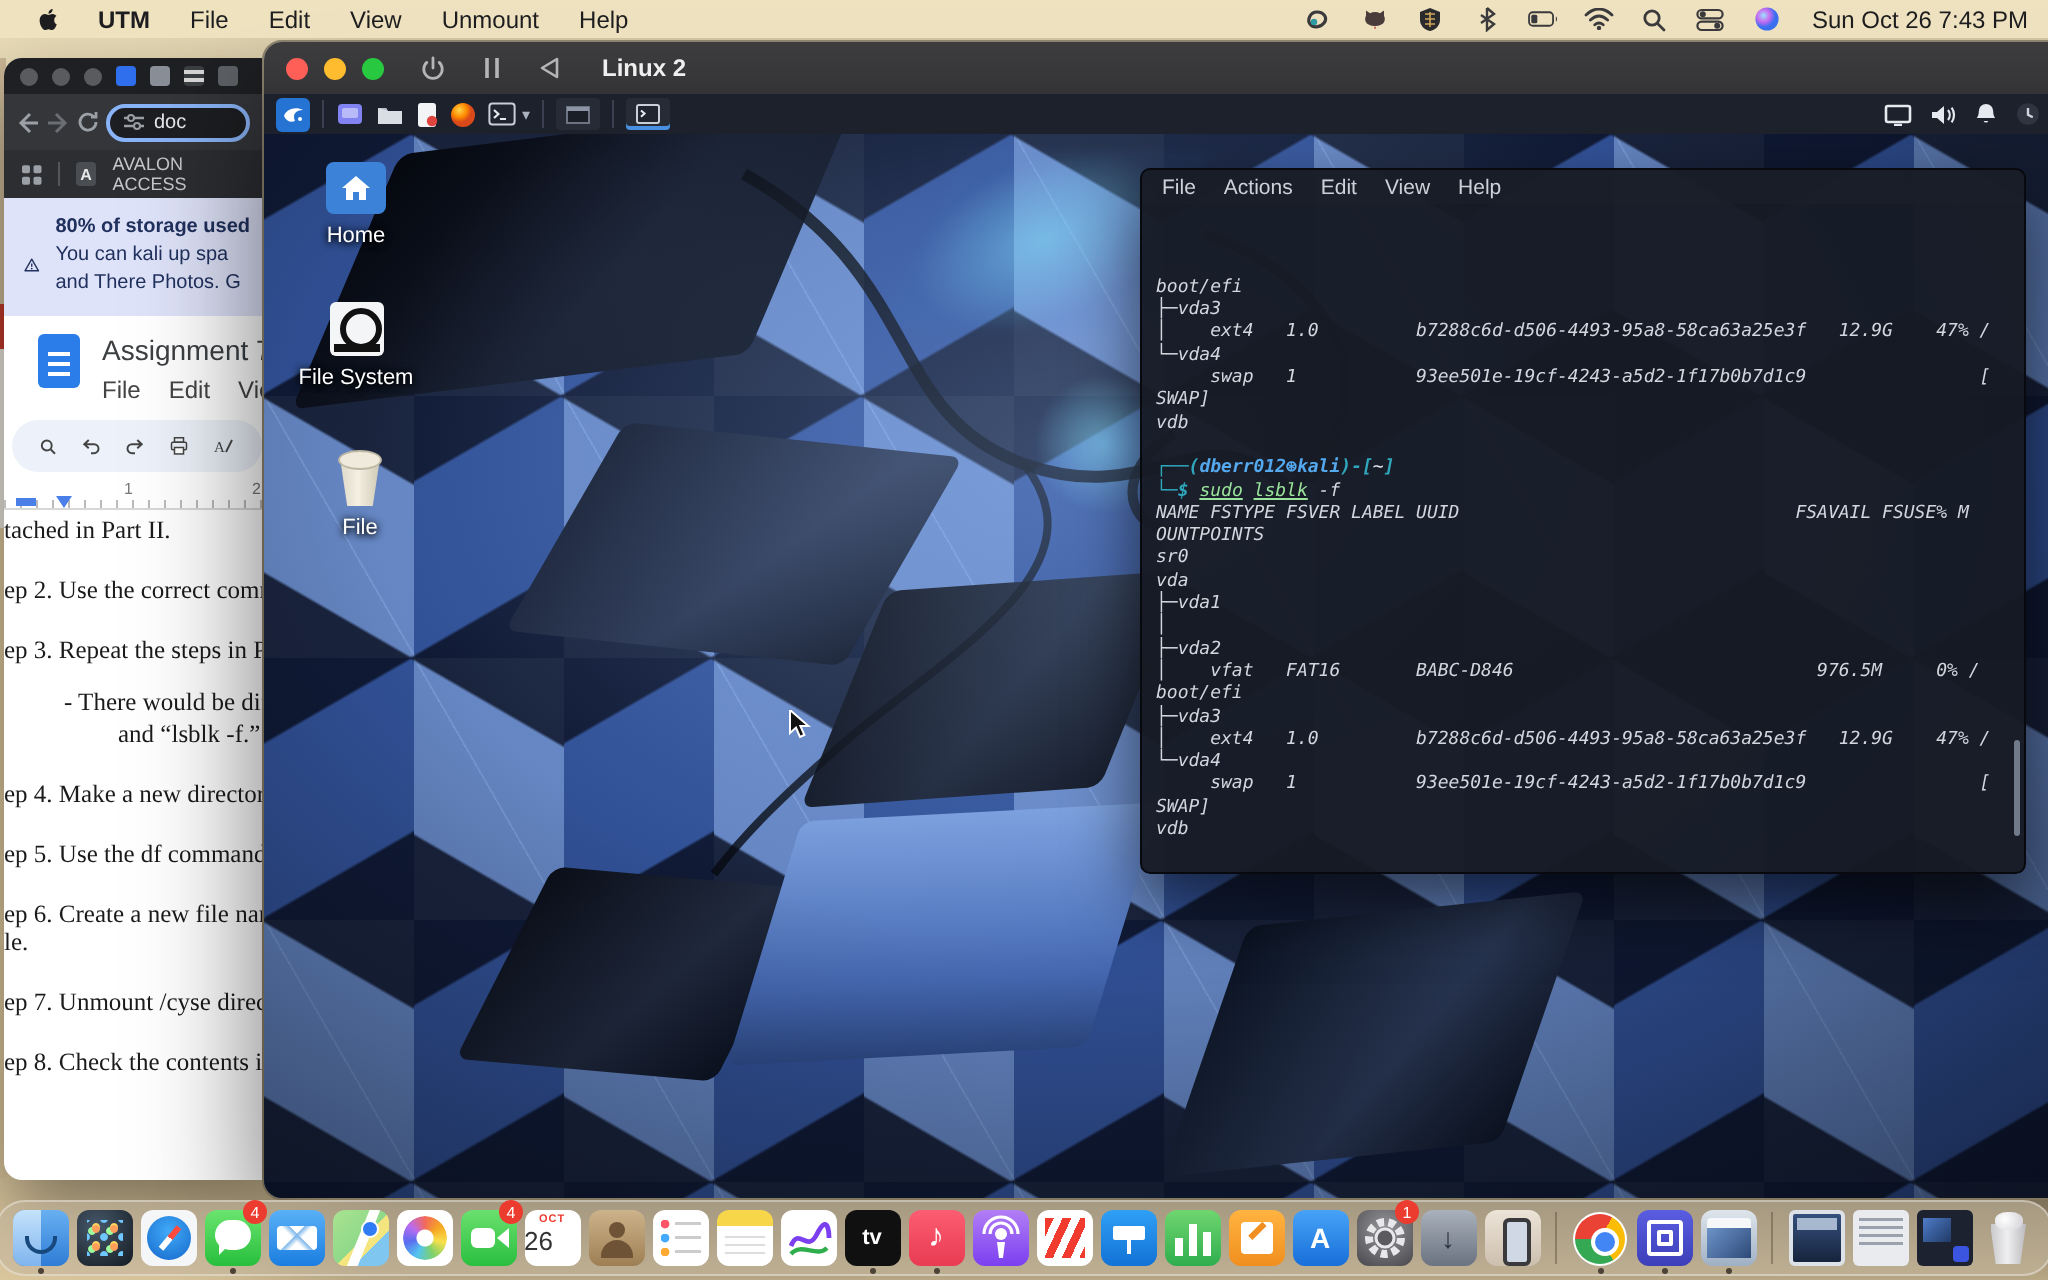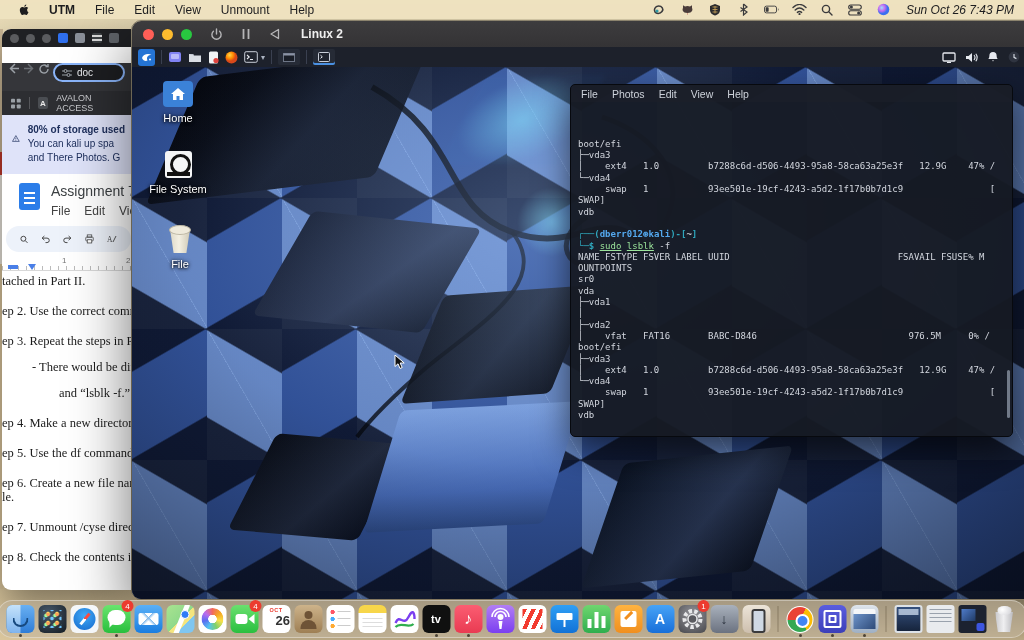--- a/index.html
+++ b/index.html
@@ -10,40 +10,40 @@
   
   #menubar{position:absolute;top:0;left:0;right:0;height:19px;z-index:40;
     background:rgba(238,226,192,.96);display:flex;align-items:center;
     font-size:12px;color:#1d1d1f;}
   #menubar .left{display:flex;align-items:center;padding-left:18px;gap:0;}
   #menubar .apple{width:13px;height:13px;margin-right:18px;}
   #menubar .appname{font-weight:bold;margin-right:20px;}
   #menubar .mi{margin-right:20px;}
   #menubar .right{margin-left:auto;display:flex;align-items:center;gap:13px;padding-right:10px;}
   #menubar .sico{width:15px;height:14px;display:flex;align-items:center;justify-content:center;}
-  #menubar .clock{font-size:12px;margin-left:2px;white-space:nowrap;font-style:italic;}
+  #menubar .clock{font-size:12px;margin-left:2px;white-space:nowrap;}
   
   #left-sliver{position:absolute;left:0;top:29px;width:3px;height:560px;z-index:0;
     background:linear-gradient(180deg,#c9b695 0 22%,#c0392b 22% 26%,#e8e4da 26% 42%,#d9c49b 42%);}
   
   #browser{position:absolute;left:2px;top:29px;width:129px;height:561px;z-index:1;
     border-radius:9px 0 0 9px;box-shadow:0 18px 40px rgba(0,0,0,.45);overflow:hidden;background:#fff;}
   #tabstrip{height:18px;background:#1f2023;display:flex;align-items:center;padding-left:8px;gap:7px;}
   .tl{width:9px;height:9px;border-radius:50%;background:#5a5b5e;}
   .fav{width:10px;height:10px;border-radius:2px;}
-  #navbar{height:28px;background:#35363a;display:flex;align-items:flex-start;padding:0 6px;gap:3px;margin-top:16px;}
+  #navbar{height:28px;background:#35363a;display:flex;align-items:center;padding:0 6px;gap:3px;}
   #navbar svg{flex:0 0 auto;}
   #addrbar{flex:1;height:19px;border-radius:10px;background:#1d1e21;border:2px solid #8ab4f8;
     display:flex;align-items:center;gap:5px;padding:0 7px;color:#e8eaed;font-size:10px;min-width:58px;}
   #bookmarks{height:24px;background:#2d2e32;display:flex;align-items:center;padding:0 9px;gap:8px;
     color:#c7c8cc;font-size:9px;}
   .bsep{width:1px;height:12px;background:#55565a;}
   .bfav{width:12px;height:12px;background:#4a4d52;border-radius:2px;color:#e8e8e8;font-size:8px;
     display:flex;align-items:center;justify-content:center;font-weight:bold;}
-  #banner{background:#dfe3f9;padding:8px 6px 9px 10px;display:flex;gap:8px;color:#20315e;}
+  #banner{background:#dfe3f9;padding:8px 6px 9px 10px;display:flex;gap:8px;color:#20315e;align-items:center;}
   #banner .btxt{font-size:10px;line-height:14px;white-space:nowrap;}
   #banner .bt1{font-weight:bold;}
   #docs-head{background:#fff;padding:9px 0 0 17px;display:flex;gap:11px;}
   #docs-icon{width:21px;height:27px;background:#2b7de9;border-radius:3px;position:relative;flex:0 0 auto;}
   #docs-icon::before{content:"";position:absolute;left:5px;right:5px;top:9px;height:12px;
     background:repeating-linear-gradient(180deg,#fff 0 2px,transparent 2px 5px);}
   #docs-title{font-size:14px;color:#3c4043;white-space:nowrap;}
   #docs-menus{display:flex;gap:14px;font-size:12px;color:#444;margin-top:5px;white-space:nowrap;}
   #docs-toolbar{margin:8px 0 0 4px;height:26px;background:#edf2fa;border-radius:13px;
     display:flex;align-items:center;gap:13px;padding:0 14px;}
@@ -53,21 +53,21 @@
   #ruler .rmark{position:absolute;left:6px;top:9px;width:10px;height:4px;background:#4a7fe8;}
   #ruler .rtri{position:absolute;left:26px;top:8px;width:0;height:0;
     border-left:4px solid transparent;border-right:4px solid transparent;border-top:6px solid #4a7fe8;}
   #doc-text{padding:3px 0 0 0;font-family:"Liberation Serif",serif;font-size:12.5px;
     line-height:14px;color:#1b1b1b;white-space:nowrap;}
   #doc-text .dl{display:block;}
   #doc-text .k-first{margin-top:0;}
   #doc-text .k-step{margin-top:16px;}
   #doc-text .k-cont{margin-top:0;}
   #doc-text .k-b1{margin-top:12px;padding-left:30px;}
-  #doc-text .k-b2{margin-top:12px;padding-left:57px;}
+  #doc-text .k-b2{margin-top:2px;padding-left:57px;}
   
   #vm{position:absolute;left:131px;top:20px;width:961px;height:580px;z-index:2;
     border-radius:10px;box-shadow:0 24px 60px rgba(0,0,0,.55);overflow:hidden;
     border:1px solid rgba(0,0,0,.4);}
   #vm-titlebar{height:26px;background:linear-gradient(180deg,#3d3c3e,#343335);
     display:flex;align-items:center;padding:0 11px;gap:8px;}
   .light{width:11px;height:11px;border-radius:50%;}
   .l-red{background:#ff5f57;}.l-yel{background:#febc2e;}.l-grn{background:#28c840;}
   #vm-titlebar .tbico{margin-left:10px;display:flex;align-items:center;}
   #vm-title{color:#efefef;font-weight:bold;font-size:12px;margin-left:12px;white-space:nowrap;}
@@ -134,21 +134,21 @@
     background:rgba(22,26,35,.96);border:1px solid #07090e;border-radius:5px;
     box-shadow:0 14px 34px rgba(0,0,0,.6);display:flex;flex-direction:column;overflow:hidden;}
   #term-titlebar{height:18px;background:#262b36;display:flex;align-items:center;padding:0 6px;flex:0 0 auto;}
   #term-title{flex:1;text-align:center;color:#d7dbe2;font-size:10px;}
   .wbtn{width:11px;height:11px;border-radius:50%;background:#3a3f4b;margin-left:5px;
     display:flex;align-items:center;justify-content:center;color:#fff;font-size:8px;line-height:1;}
   .wbtn.close{background:#3d7ef5;}
   #term-menubar{height:17px;display:flex;align-items:center;gap:14px;padding:0 10px;
     color:#cdd2da;font-size:10.5px;flex:0 0 auto;background:rgba(28,32,42,.6);}
   #term-body{position:relative;flex:1;padding:3px 6px 0 7px;font-family:"DejaVu Sans Mono",monospace;
-    font-size:9px;line-height:11.3px;white-space:pre;overflow:hidden;}
+    font-size:9px;line-height:11.3px;white-space:pre;overflow:hidden;font-style:italic;}
   .tl-row{display:block;min-height:11.3px;}
   .ts-fg{color:#d2d6de;}
   .ts-frame{color:#2fa7bd;font-weight:bold;}
   .ts-user{color:#54a8ee;font-weight:bold;}
   .ts-dir{color:#e6e9ef;}
   .ts-cmd{color:#9be49b;text-decoration:underline;}
   #term-scroll{position:absolute;right:2px;top:268px;width:3px;height:48px;border-radius:2px;background:#717a88;}
   
   #dock{position:absolute;left:50%;transform:translateX(-50%);bottom:2px;height:38px;z-index:30;
     background:rgba(197,182,158,.58);border:1px solid rgba(255,255,255,.35);border-radius:15px;
@@ -202,21 +202,21 @@
     -webkit-mask:radial-gradient(circle,transparent 4px,#000 4.5px);
     mask:radial-gradient(circle,transparent 4px,#000 4.5px);}
   .i-facetime{background:linear-gradient(180deg,#6ae06e,#2abf3f);}
   .i-facetime::before{content:"";position:absolute;left:5px;top:9px;width:12px;height:10px;
     background:#fff;border-radius:3px;}
   .i-facetime::after{content:"";position:absolute;right:4px;top:9px;width:0;height:0;
     border-top:5px solid transparent;border-bottom:5px solid transparent;border-right:6px solid #fff;}
   .i-calendar{background:#fff;}
   .cal-m{position:absolute;top:2px;left:0;right:0;text-align:center;color:#ec3b2f;
     font-size:5.5px;font-weight:bold;letter-spacing:.5px;}
-  .cal-d{position:absolute;top:8px;left:0;right:0;text-align:right;color:#333;font-size:13px;font-weight:700;}
+  .cal-d{position:absolute;top:8px;left:0;right:0;text-align:left;color:#333;font-size:13px;font-weight:400;}
   .i-contacts{background:linear-gradient(180deg,#cdb38a,#9e7f54);}
   .i-contacts::before{content:"";position:absolute;left:10px;top:6px;width:8px;height:8px;
     border-radius:50%;background:#6e5336;}
   .i-contacts::after{content:"";position:absolute;left:6px;top:15px;width:16px;height:9px;
     border-radius:8px 8px 0 0;background:#6e5336;}
   .i-reminders{background:#fff;}
   .i-reminders::before{content:"";position:absolute;inset:5px 4px;
     background-image:radial-gradient(circle at 2px 2px,#f56 2px,transparent 2.4px),
       radial-gradient(circle at 2px 2px,#4af 2px,transparent 2.4px),
       radial-gradient(circle at 2px 2px,#fa3 2px,transparent 2.4px),
@@ -623,21 +623,21 @@
           </div>
           <div class="dsk" style="left: 12px; top: 158px; position: absolute;">
             <div class="g-trash"></div>
             <div class="lbl">File</div>
           </div>
         </div>
 
       <section id="terminal">
         <div id="term-menubar">
             <span>File</span>
-            <span>Photos</span>
+            <span>Actions</span>
             <span>Edit</span>
             <span>View</span>
             <span>Help</span>
           </div>
         <div id="term-body">
           <span id="term-scroll"></span>
         <span class="tl-row"><span class="ts-fg">boot/efi</span></span><span class="tl-row"><span class="ts-fg">├─vda3</span></span><span class="tl-row"><span class="ts-fg">│    ext4   1.0         b7288c6d-d506-4493-95a8-58ca63a25e3f   12.9G    47% /</span></span><span class="tl-row"><span class="ts-fg">└─vda4</span></span><span class="tl-row"><span class="ts-fg">     swap   1           93ee501e-19cf-4243-a5d2-1f17b0b7d1c9                [</span></span><span class="tl-row"><span class="ts-fg">SWAP]</span></span><span class="tl-row"><span class="ts-fg">vdb</span></span><span class="tl-row"><span class="ts-fg"></span></span><span class="tl-row"><span class="ts-frame">┌──(</span><span class="ts-user">dberr012</span><span class="ts-user">⊛</span><span class="ts-user">kali</span><span class="ts-frame">)-[</span><span class="ts-dir">~</span><span class="ts-frame">]</span></span><span class="tl-row"><span class="ts-frame">└─$</span><span class="ts-fg"> </span><span class="ts-cmd">sudo</span><span class="ts-fg"> </span><span class="ts-cmd">lsblk</span><span class="ts-fg"> -f</span></span><span class="tl-row"><span class="ts-fg">NAME FSTYPE FSVER LABEL UUID                               FSAVAIL FSUSE% M</span></span><span class="tl-row"><span class="ts-fg">OUNTPOINTS</span></span><span class="tl-row"><span class="ts-fg">sr0</span></span><span class="tl-row"><span class="ts-fg">vda</span></span><span class="tl-row"><span class="ts-fg">├─vda1</span></span><span class="tl-row"><span class="ts-fg">│</span></span><span class="tl-row"><span class="ts-fg">├─vda2</span></span><span class="tl-row"><span class="ts-fg">│    vfat   FAT16       BABC-D846                            976.5M     0% /</span></span><span class="tl-row"><span class="ts-fg">boot/efi</span></span><span class="tl-row"><span class="ts-fg">├─vda3</span></span><span class="tl-row"><span class="ts-fg">│    ext4   1.0         b7288c6d-d506-4493-95a8-58ca63a25e3f   12.9G    47% /</span></span><span class="tl-row"><span class="ts-fg">└─vda4</span></span><span class="tl-row"><span class="ts-fg">     swap   1           93ee501e-19cf-4243-a5d2-1f17b0b7d1c9                [</span></span><span class="tl-row"><span class="ts-fg">SWAP]</span></span><span class="tl-row"><span class="ts-fg">vdb</span></span></div>
       </section>
 
       <svg id="cursor" width="13" height="15" viewBox="0 0 13 15">

